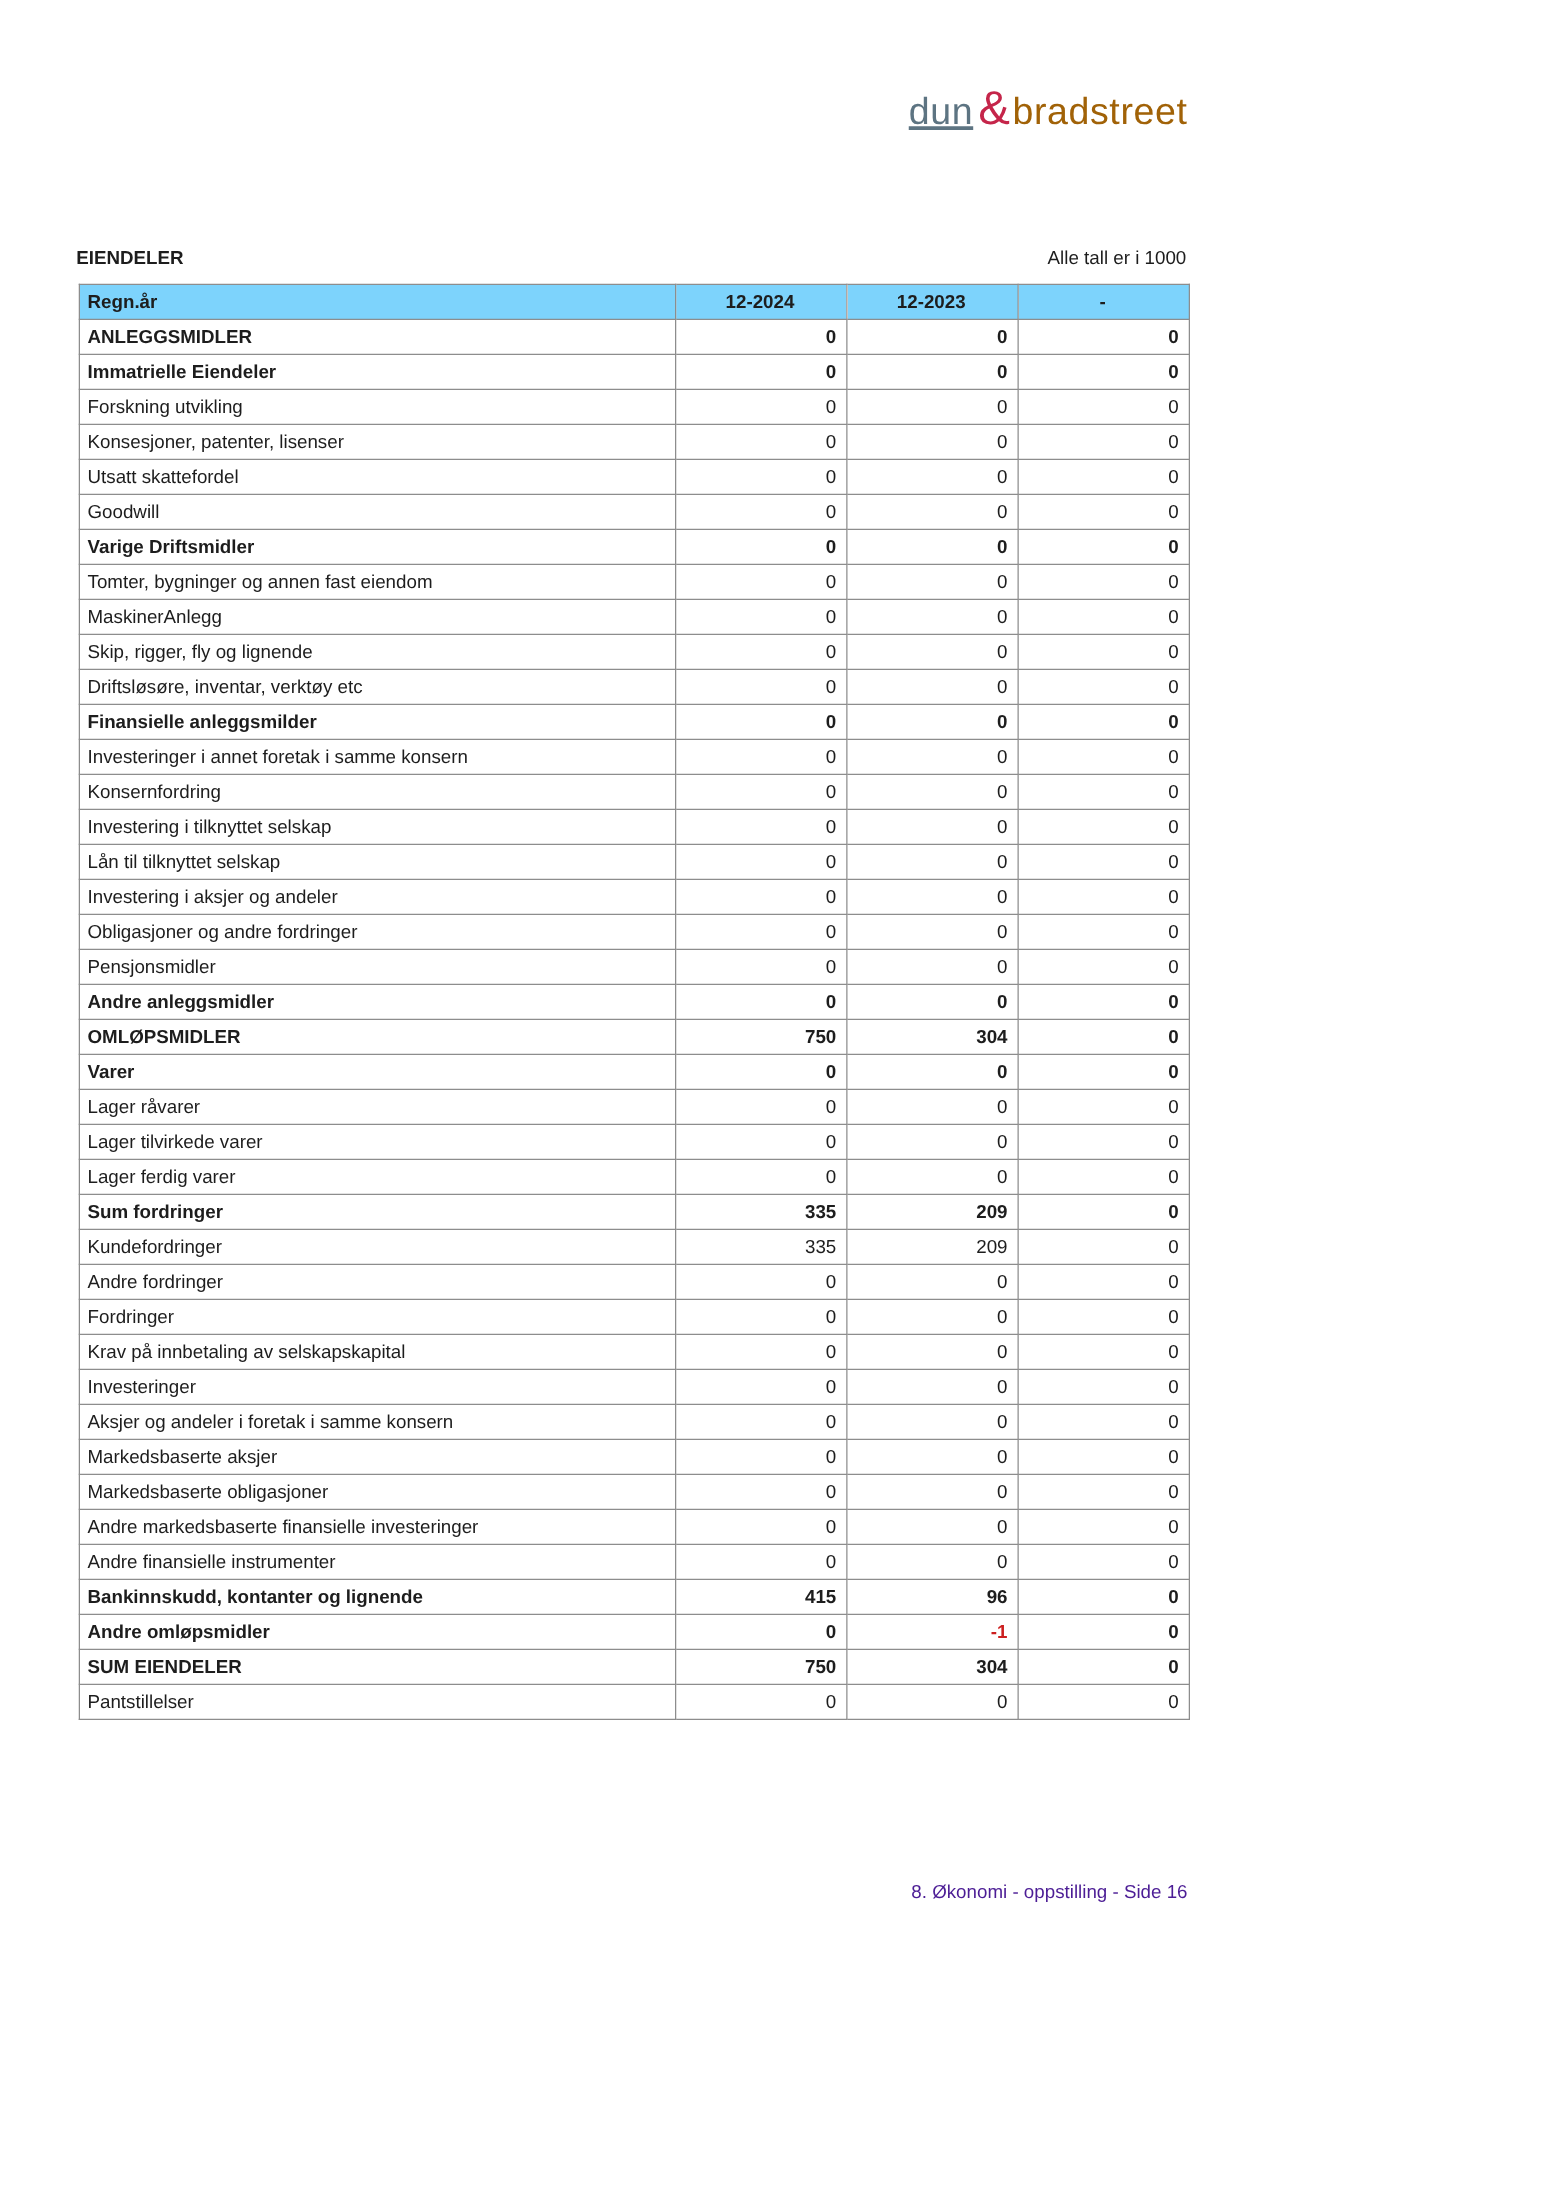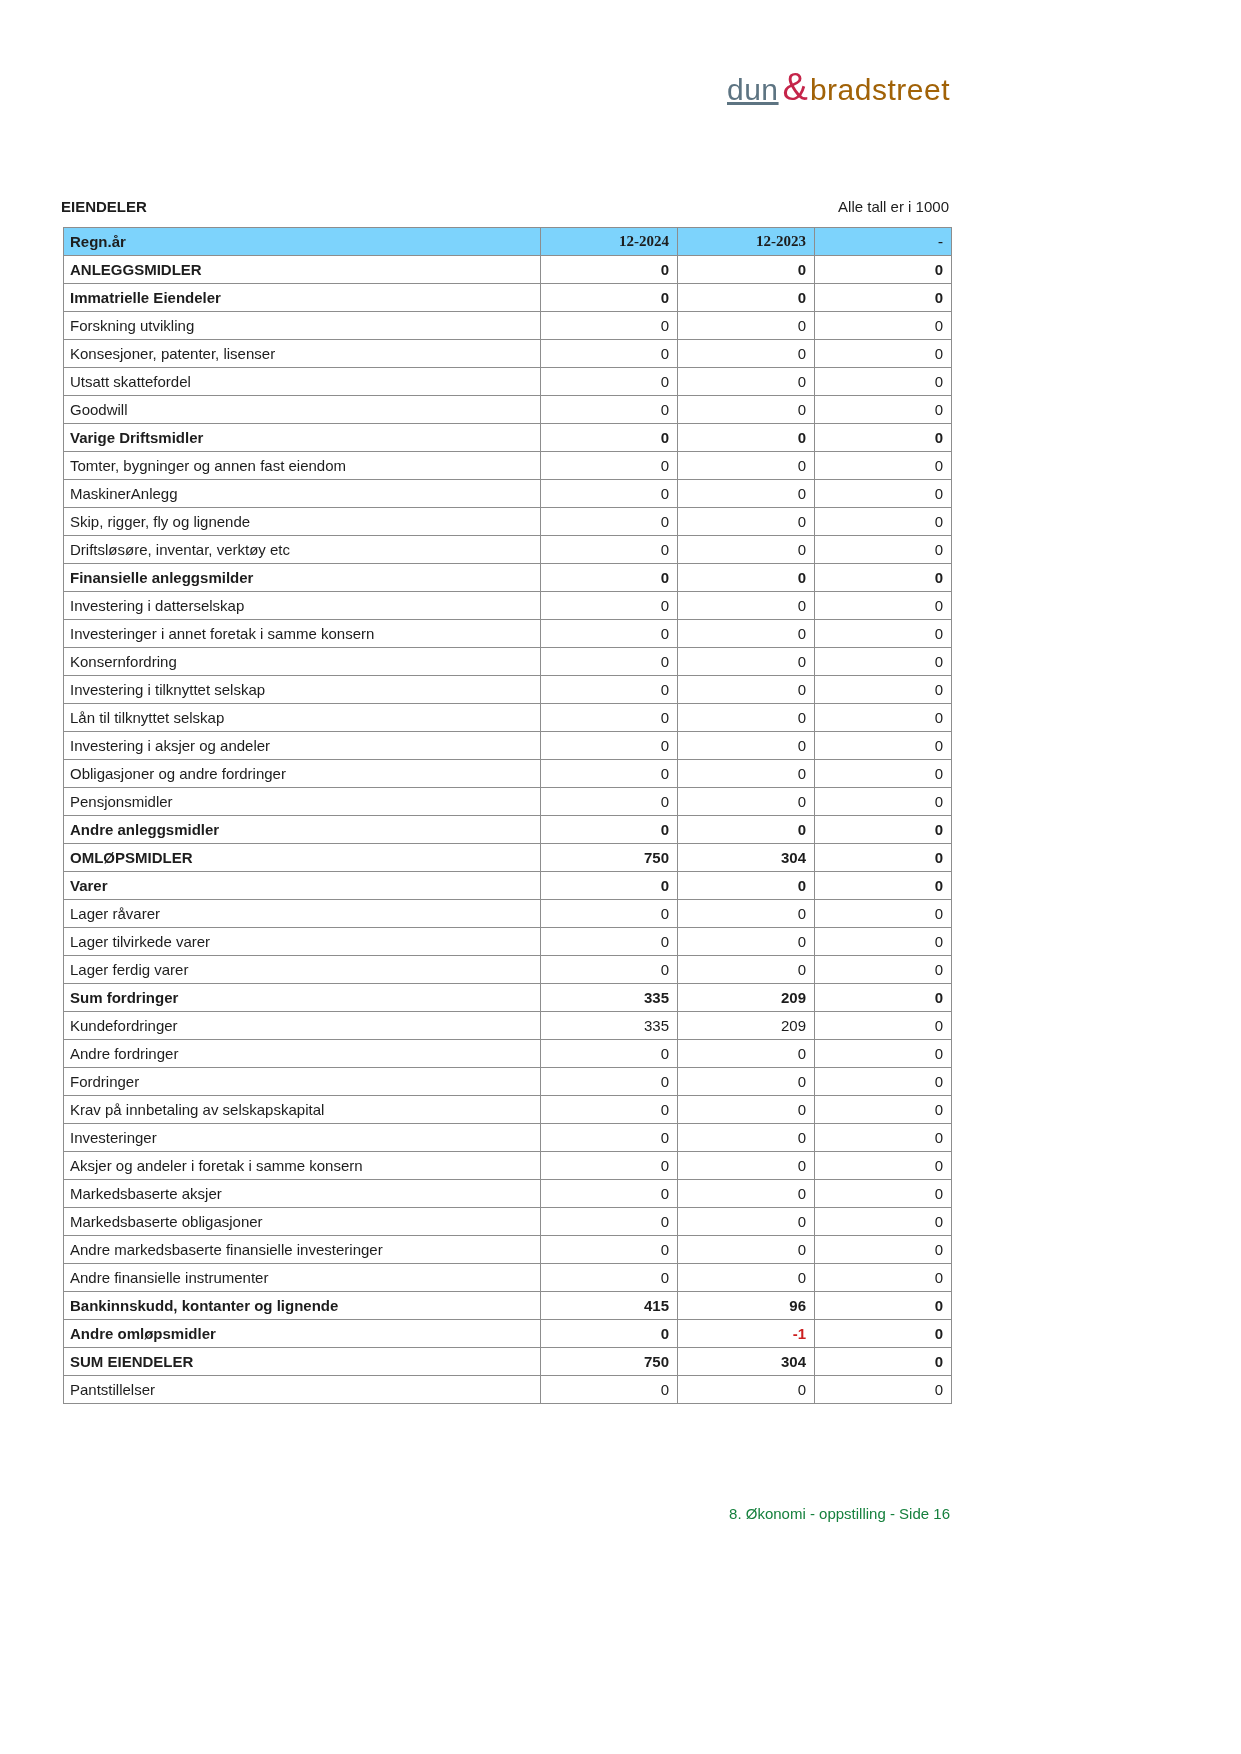--- a/index.html
+++ b/index.html
@@ -81,33 +81,33 @@
     padding: 0 8px 0 6px;
     vertical-align: middle;
     overflow: hidden;
     white-space: nowrap;
   }
   table.fin-table thead th {
     background: #7dd3fc;
     font-weight: bold;
     text-align: left;
   }
-  table.fin-table thead th.val { text-align: right; font-family: Liberation Serif, serif; }
+  table.fin-table thead th.val { text-align: center; }
   table.fin-table td.label { text-align: left; }
   table.fin-table td.val   { text-align: right; }
   table.fin-table tr.bold td { font-weight: bold; }
   table.fin-table td.neg { color: #cc1f1f; }
 
   
   .footer {
     position: absolute;
     top: 1505px;
     right: 291px;
     font-size: 15px;
-    color: #15803d;
+    color: #4c1d95;
   }
 </style>
 </head>
 <body>
 
 <div class="logo">
   <span class="logo-dun">dun</span>
   <span class="logo-amp">&amp;</span>
   <span class="logo-brad">bradstreet</span>
 </div>
@@ -210,26 +210,20 @@
     <td class="val">0</td>
   </tr>
 
   <tr class="bold">
     <td class="label">Finansielle anleggsmilder</td>
     <td class="val">0</td>
     <td class="val">0</td>
     <td class="val">0</td>
   </tr>
 
-  <tr>
-    <td class="label">Investering i datterselskap</td>
-    <td class="val">0</td>
-    <td class="val">0</td>
-    <td class="val">0</td>
-  </tr>
 
   <tr>
     <td class="label">Investeringer i annet foretak i samme konsern</td>
     <td class="val">0</td>
     <td class="val">0</td>
     <td class="val">0</td>
   </tr>
 
   <tr>
     <td class="label">Konsernfordring</td>

